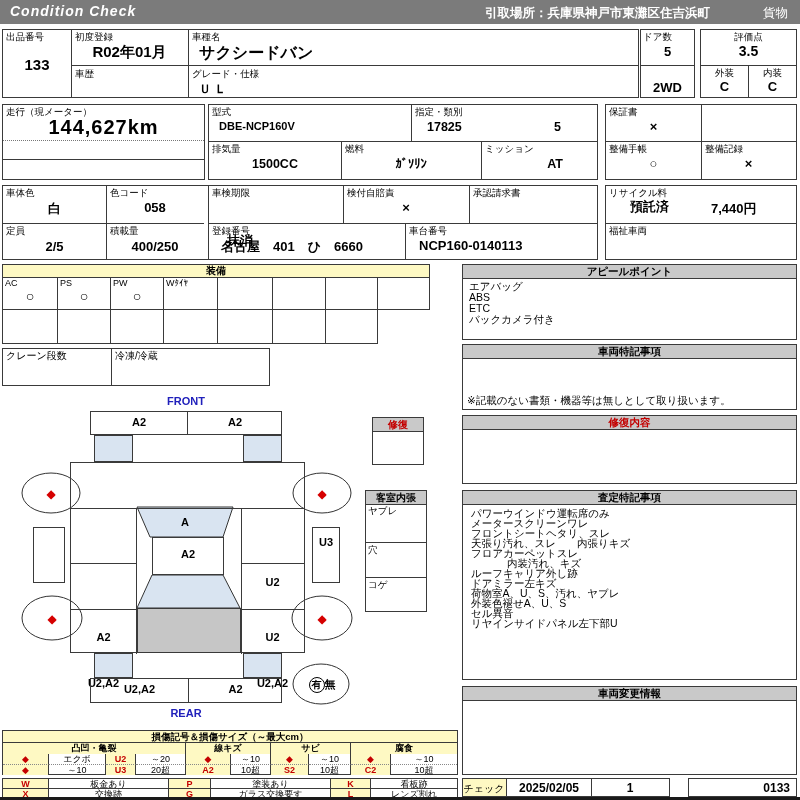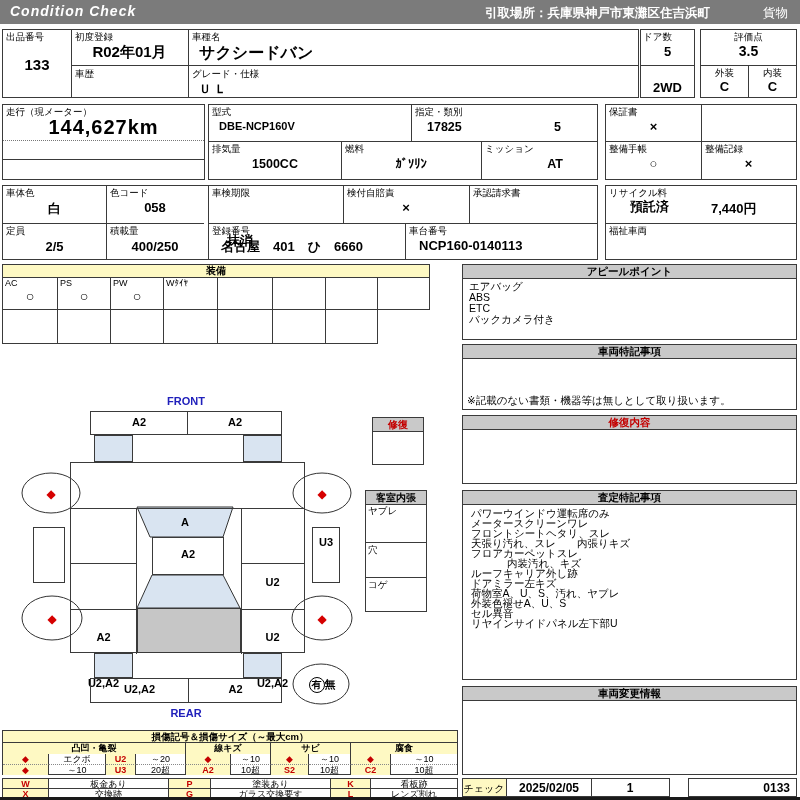--- a/index.html
+++ b/index.html
@@ -169,20 +169,25 @@
   <div class="box" style="left:377px;top:277px;width:53px;height:33px;"></div>
 
   <div class="box" style="left:2px;top:309px;width:56px;height:35px;"></div>
   <div class="box" style="left:57px;top:309px;width:54px;height:35px;"></div>
   <div class="box" style="left:110px;top:309px;width:54px;height:35px;"></div>
   <div class="box" style="left:163px;top:309px;width:55px;height:35px;"></div>
   <div class="box" style="left:217px;top:309px;width:56px;height:35px;"></div>
   <div class="box" style="left:272px;top:309px;width:54px;height:35px;"></div>
   <div class="box" style="left:325px;top:309px;width:53px;height:35px;"></div>
 
+  <div class="box" style="left:2px;top:348px;width:268px;height:38px;">
+    <div class="vl" style="left:108px;top:0;height:36px;"></div>
+    <div class="lbl" style="left:3px;top:1px;font-size:10px;">クレーン段数</div>
+    <div class="lbl" style="left:112px;top:1px;font-size:10px;">冷凍/冷蔵</div>
+  </div>
 
   <div class="abs" style="left:0;top:390px;width:360px;height:330px;">
     <svg width="360" height="330" style="position:absolute;left:0;top:0;">
 
       <ellipse cx="51" cy="103" rx="29" ry="20" fill="#fff" stroke="#333"></ellipse>
       <ellipse cx="322" cy="103" rx="29" ry="20" fill="#fff" stroke="#333"></ellipse>
       <ellipse cx="52" cy="228" rx="30" ry="22" fill="#fff" stroke="#333"></ellipse>
       <ellipse cx="322" cy="228" rx="30" ry="22" fill="#fff" stroke="#333"></ellipse>
       <text x="51" y="108" text-anchor="middle" font-size="12" fill="#d60000">◆</text>
       <text x="322" y="108" text-anchor="middle" font-size="12" fill="#d60000">◆</text>

